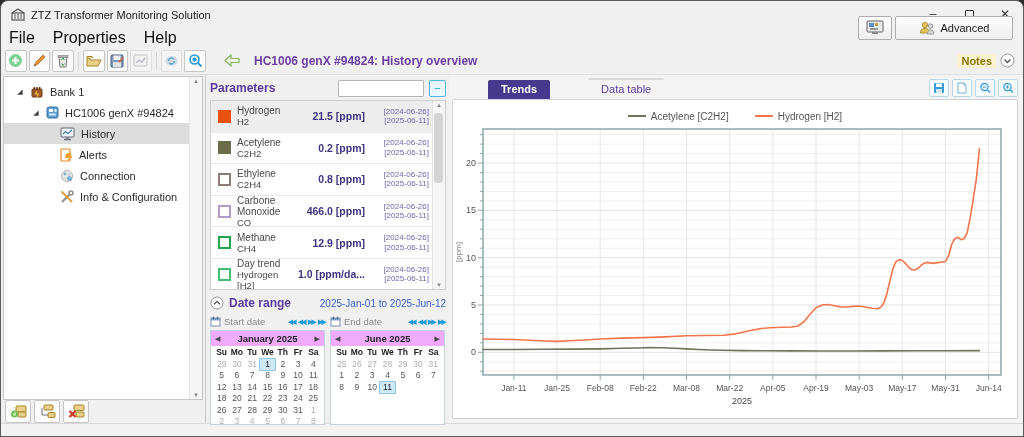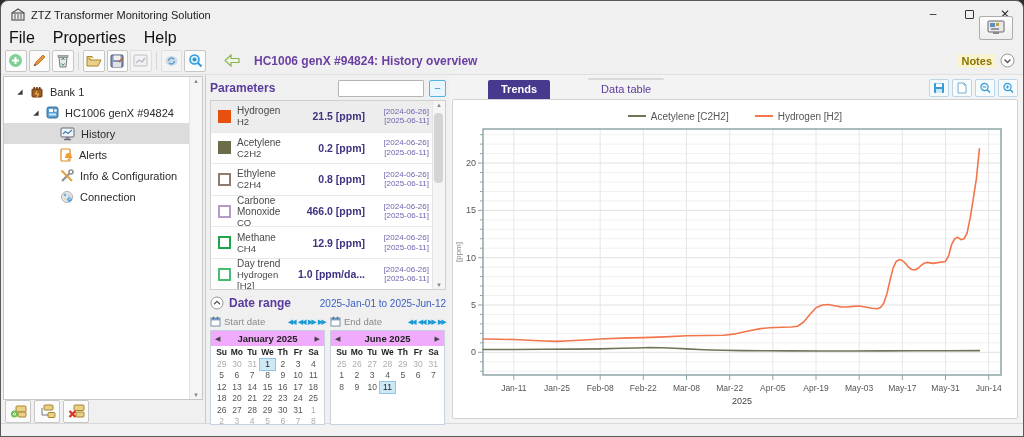--- a/index.html
+++ b/index.html
@@ -153,20 +153,29 @@
   <div class="topright">
     <div class="tr-btn sq">
       <svg width="18" height="16" viewBox="0 0 18 16">
         <rect x="1" y="1" width="16" height="11" rx="1" fill="#e8e8e8" stroke="#666"></rect>
         <rect x="3" y="3" width="5" height="4" fill="#5a8fc0"></rect>
         <rect x="9" y="3" width="3" height="3" fill="#c0a040"></rect>
         <rect x="4" y="8" width="8" height="2" fill="#999"></rect>
         <rect x="6" y="12" width="6" height="2" fill="#888"></rect>
       </svg>
     </div>
+    <div class="tr-btn wide">
+      <svg width="16" height="14" viewBox="0 0 16 14">
+        <circle cx="6" cy="4" r="2.6" fill="#e8c85a" stroke="#a8903a"></circle>
+        <path d="M1.5 12 Q1.5 7.5 6 7.5 Q10.5 7.5 10.5 12 Z" fill="#e8c85a" stroke="#a8903a"></path>
+        <circle cx="11.5" cy="5" r="2.2" fill="#d8d8d8" stroke="#999"></circle>
+        <path d="M8.5 13 Q8.5 8.8 11.5 8.8 Q14.8 8.8 14.8 13 Z" fill="#d8d8d8" stroke="#999"></path>
+      </svg>
+      <span>Advanced</span>
+    </div>
   </div>
 
   <div class="row3">
     <div class="tb-icons">
       <div class="ico-btn">
         <svg width="15" height="15" viewBox="0 0 15 15">
           <circle cx="7.5" cy="7.5" r="6.5" fill="#7ed095"></circle>
           <path d="M7.5 4v7M4 7.5h7" stroke="#fff" stroke-width="2"></path>
         </svg>
       </div>
@@ -272,37 +281,37 @@
           <div class="tree-row" style="padding-left:56px">
             <svg width="13" height="14" viewBox="0 0 13 14">
               <rect x="1" y="1" width="9" height="12" rx="1" fill="#fff" stroke="#e08a20" stroke-width="1.2"></rect>
               <path d="M8.5 5 a3 3 0 0 1 3 3 l0.8 2 h-7.6 l0.8 -2 a3 3 0 0 1 3 -3 Z" fill="#f0a030"></path>
               <circle cx="8.5" cy="11.5" r="1" fill="#f0a030"></circle>
             </svg>
             <span>Alerts</span>
           </div>
           <div class="tree-row" style="padding-left:56px">
             <svg width="14" height="14" viewBox="0 0 14 14">
-              <path d="M2 12 L10 4" stroke="#909090" stroke-width="2.2"></path>
-              <circle cx="11" cy="3" r="2" fill="none" stroke="#909090" stroke-width="1.6"></circle>
-              <path d="M2 2 L12 12" stroke="#e0a040" stroke-width="2"></path>
-              <path d="M1 1 L3.5 1.8 L1.8 3.5 Z" fill="#e0a040"></path>
-            </svg>
-            <span>Info &amp; Configuration</span>
-          </div>
-          <div class="tree-row" style="padding-left:56px">
-            <svg width="14" height="14" viewBox="0 0 14 14">
               <circle cx="7" cy="7" r="5.5" fill="#e8e8e8" stroke="#b0b0b0"></circle>
               <circle cx="5" cy="5" r="1.4" fill="#7ab0d8"></circle>
               <circle cx="9" cy="5.5" r="1.1" fill="#b0c8d8"></circle>
               <circle cx="5.5" cy="9" r="1.1" fill="#c8d8b0"></circle>
               <circle cx="9.5" cy="9.5" r="2.2" fill="#3a8fd0"></circle>
               <text x="8.6" y="11" font-size="4" fill="#fff">P</text>
             </svg>
             <span>Connection</span>
+          </div>
+          <div class="tree-row" style="padding-left:56px">
+            <svg width="14" height="14" viewBox="0 0 14 14">
+              <path d="M2 12 L10 4" stroke="#909090" stroke-width="2.2"></path>
+              <circle cx="11" cy="3" r="2" fill="none" stroke="#909090" stroke-width="1.6"></circle>
+              <path d="M2 2 L12 12" stroke="#e0a040" stroke-width="2"></path>
+              <path d="M1 1 L3.5 1.8 L1.8 3.5 Z" fill="#e0a040"></path>
+            </svg>
+            <span>Info &amp; Configuration</span>
           </div>
         </div>
         <div class="tree-scroll">
           <span class="scroll-arrow">▲</span>
           <span class="scroll-arrow">▼</span>
         </div>
       </div>
       <div class="tree-actions">
         <div class="ico-btn">
           <svg width="17" height="15" viewBox="0 0 17 15">

